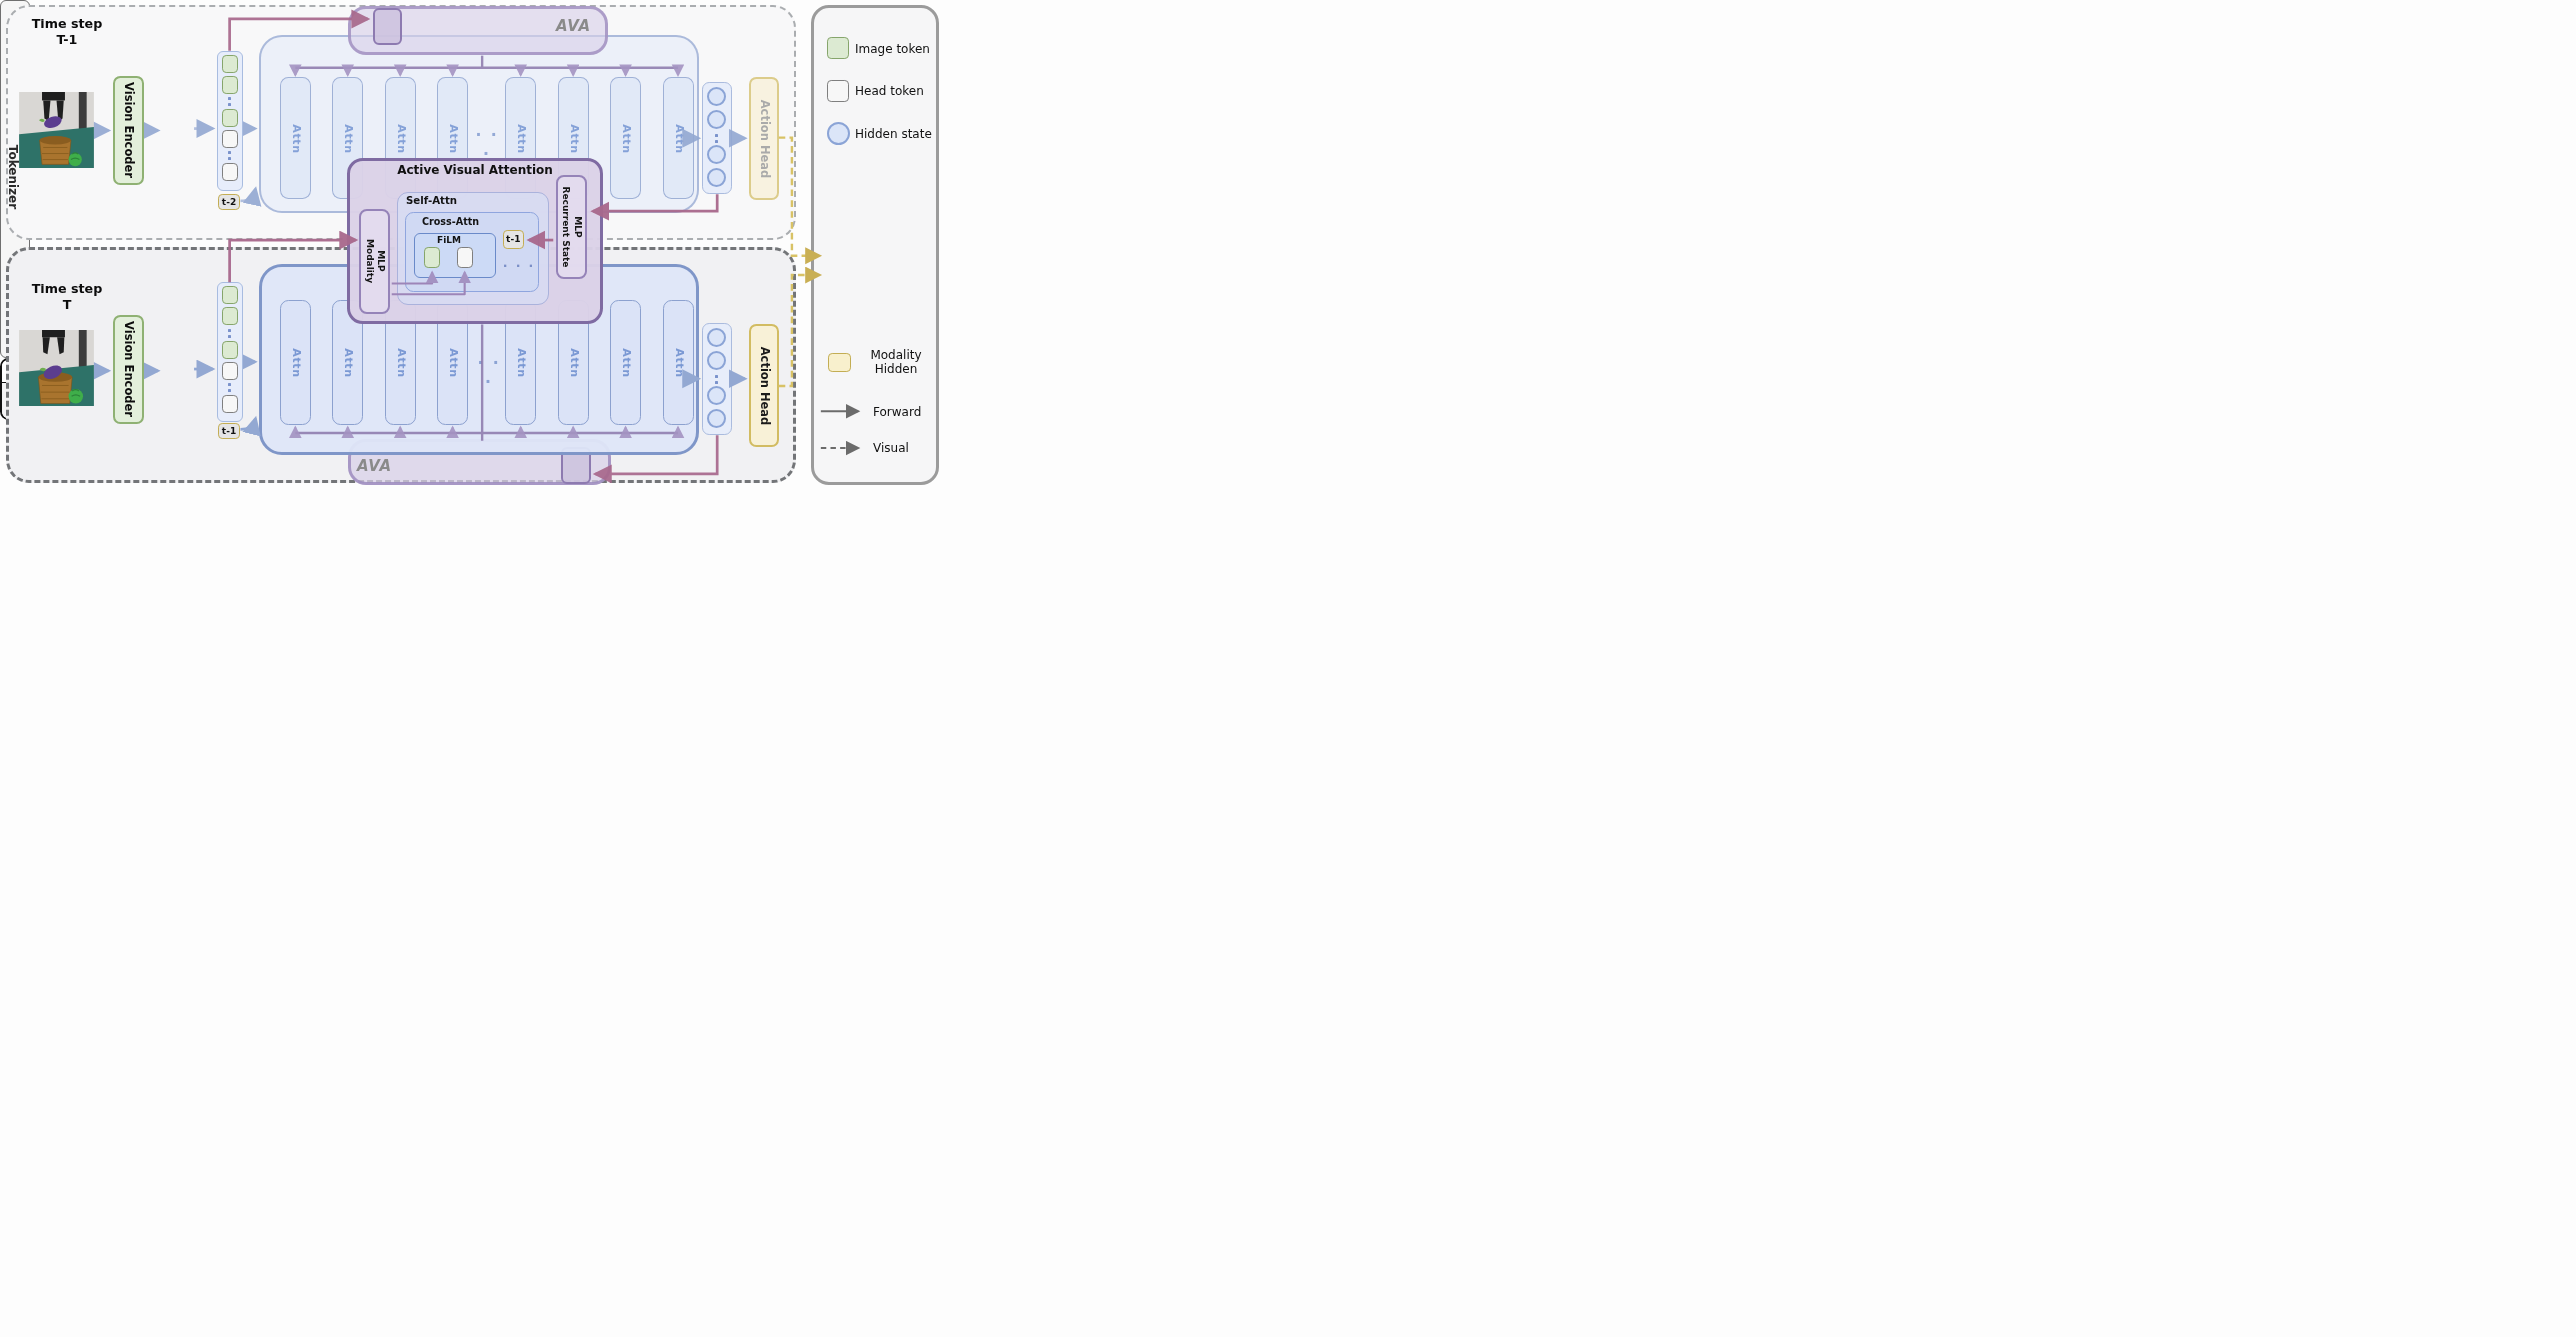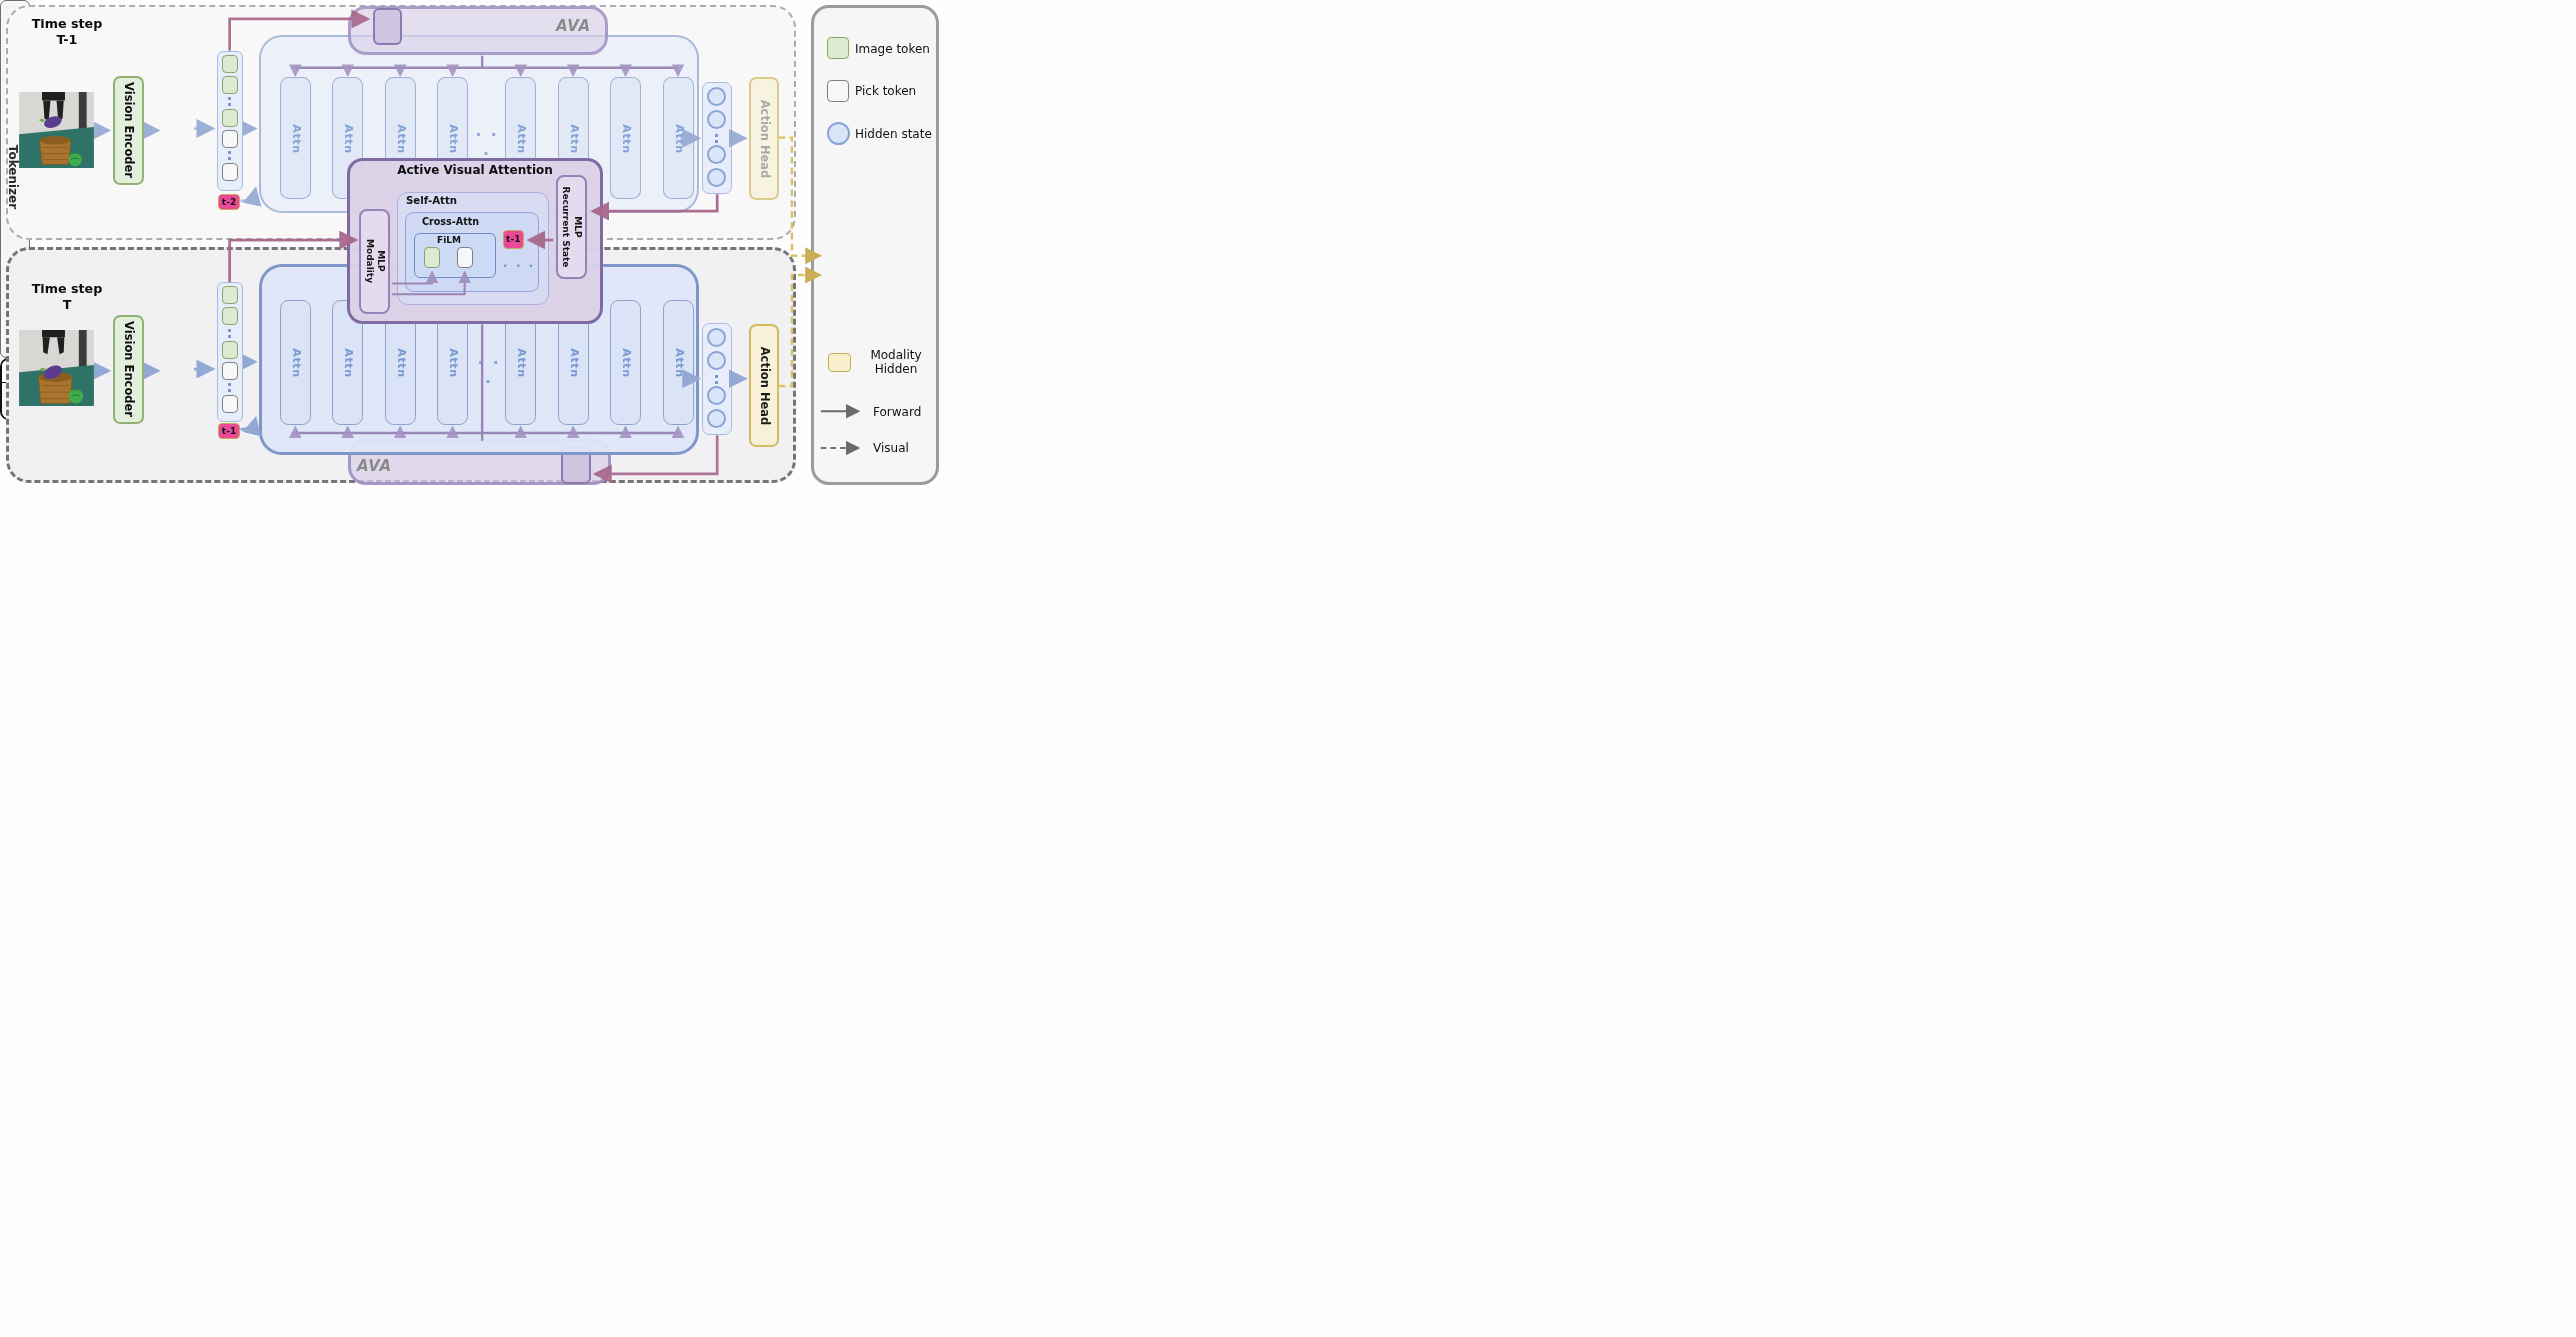--- a/index.html
+++ b/index.html
@@ -41,21 +41,21 @@
   .ava-word{position:absolute;color:#8a8a8a;font-size:15px;font-weight:600;font-style:italic;letter-spacing:0.6px;}
   
   #ava-box{left:347px;top:158px;width:256px;height:166px;background:rgba(219,209,231,.96);border:3px solid #7f6ba2;border-radius:15.7px;box-sizing:border-box;z-index:5;}
   #ava-title{left:347px;top:163px;width:256px;text-align:center;font-size:12px;font-weight:700;color:#101010;z-index:5;}
   .mlpbox{position:absolute;background:rgba(230,222,240,.75);border:2.4px solid #9583b8;border-radius:7.8px;box-sizing:border-box;z-index:5;}
   .mlptext{font-size:9px;font-weight:700;color:#151515;z-index:5;}
   #selfattn-box{left:397px;top:192px;width:152px;height:113px;background:rgba(215,220,242,.85);border:1.8px solid #aab2dc;border-radius:11px;box-sizing:border-box;z-index:5;}
   #crossattn-box{left:405px;top:212px;width:134px;height:80px;background:rgba(207,216,243,.9);border:1.8px solid #8fa5de;border-radius:8.4px;box-sizing:border-box;z-index:5;}
   #film-box{left:414px;top:233px;width:82px;height:45px;background:#ccdaf6;border:1.8px solid #6a8ac9;border-radius:6px;box-sizing:border-box;z-index:5;}
   .smalllabel{position:absolute;font-weight:700;color:#131313;z-index:5;}
-  .ylab{position:absolute;background:#ec4899;border:1.5px solid #c3ad53;border-radius:4.2px;box-sizing:border-box;text-align:center;font-weight:700;color:#111;z-index:6;}
+  .ylab{position:absolute;background:#e5e5e5;border:1.5px solid #c3ad53;border-radius:4.2px;box-sizing:border-box;text-align:center;font-weight:700;color:#111;z-index:6;}
   .hdots{position:absolute;font-weight:700;letter-spacing:1.8px;z-index:4;}
   
   .photo{position:absolute;z-index:6;}
   .greenbox{position:absolute;background:#e3efdb;border:2.1px solid #8fb173;border-radius:7.2px;box-sizing:border-box;z-index:6;}
   #tokenizer{left:162px;top:68px;width:30px;height:358px;background:#f6f6f6;border:1.8px solid #6f6f6f;border-radius:6px;box-sizing:border-box;z-index:6;}
   .tokcol{position:absolute;width:26px;background:#e7edfb;border:1.5px solid #a8bce0;border-radius:6px;box-sizing:border-box;z-index:6;}
   .vdots{position:absolute;display:flex;flex-direction:column;gap:3px;align-items:center;z-index:6;}
   .vdots i{width:3px;height:3px;background:#7b93cc;border-radius:0.6px;}
   .tslabel{position:absolute;text-align:center;font-size:12.7px;font-weight:600;color:#0c0c0c;line-height:1.25;z-index:6;}
   
@@ -375,21 +375,21 @@
         <path d="M142,106 q14,14 4,30 q-5,-9 -11,-13 Z" fill="#8f8a7d"></path>
       </g>
       <ellipse cx="62" cy="166" rx="30" ry="6" fill="#a8a295"></ellipse>
     </svg>
   </div>
 
   <div class="abs" id="legend"></div>
   <div class="tok image" style="left:827px;top:37px;width:22px;height:22px;z-index:6;"></div>
   <div class="legend-label" style="left:855px;top:42px;z-index:6;">Image token</div>
   <div class="tok text" style="left:827px;top:80px;width:22px;height:22px;z-index:6;"></div>
-  <div class="legend-label" style="left:855px;top:84px;z-index:6;">Pick token</div>
+  <div class="legend-label" style="left:855px;top:84px;z-index:6;">Head token</div>
   <div class="circle" style="left:827px;top:122px;width:23px;height:23px;z-index:6;"></div>
   <div class="legend-label" style="left:855px;top:127px;z-index:6;">Hidden state</div>
   <div class="tok recur" style="left:828px;top:353px;width:23px;height:19.3px;z-index:6;"></div>
   <div class="legend-label" style="left:863px;top:348px;width:66px;text-align:center;z-index:6;">
     <div>Modality</div>
       <div>Hidden</div>
   </div>
   <div class="legend-label" style="left:873px;top:405px;z-index:6;">Forward</div>
   <div class="legend-label" style="left:873px;top:441px;z-index:6;">Visual</div>
 

